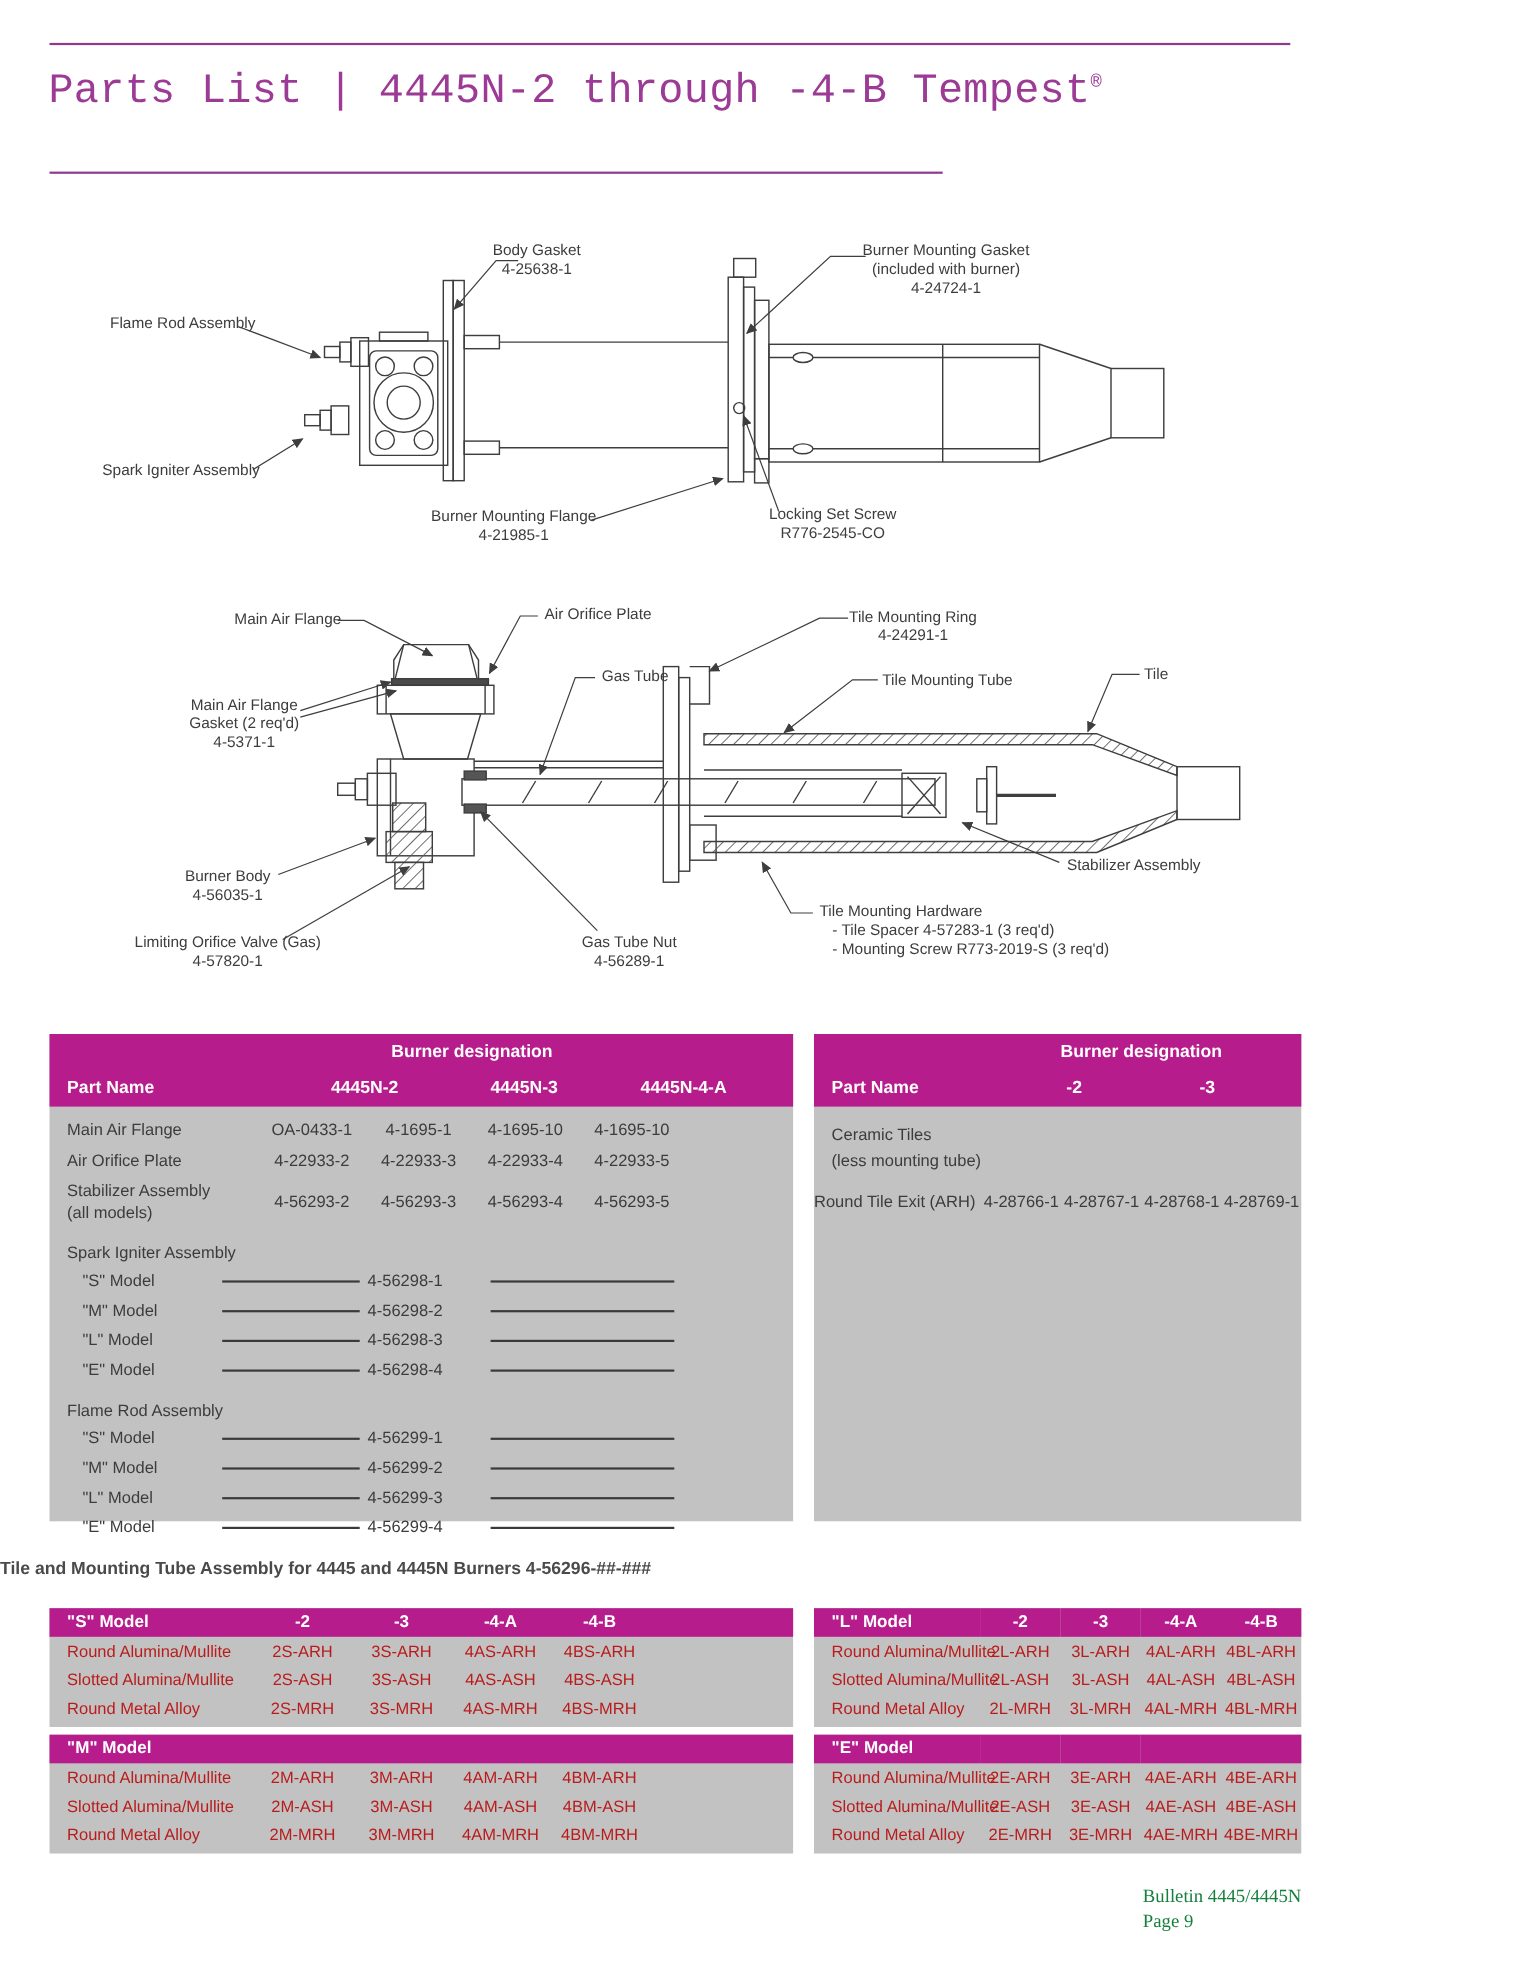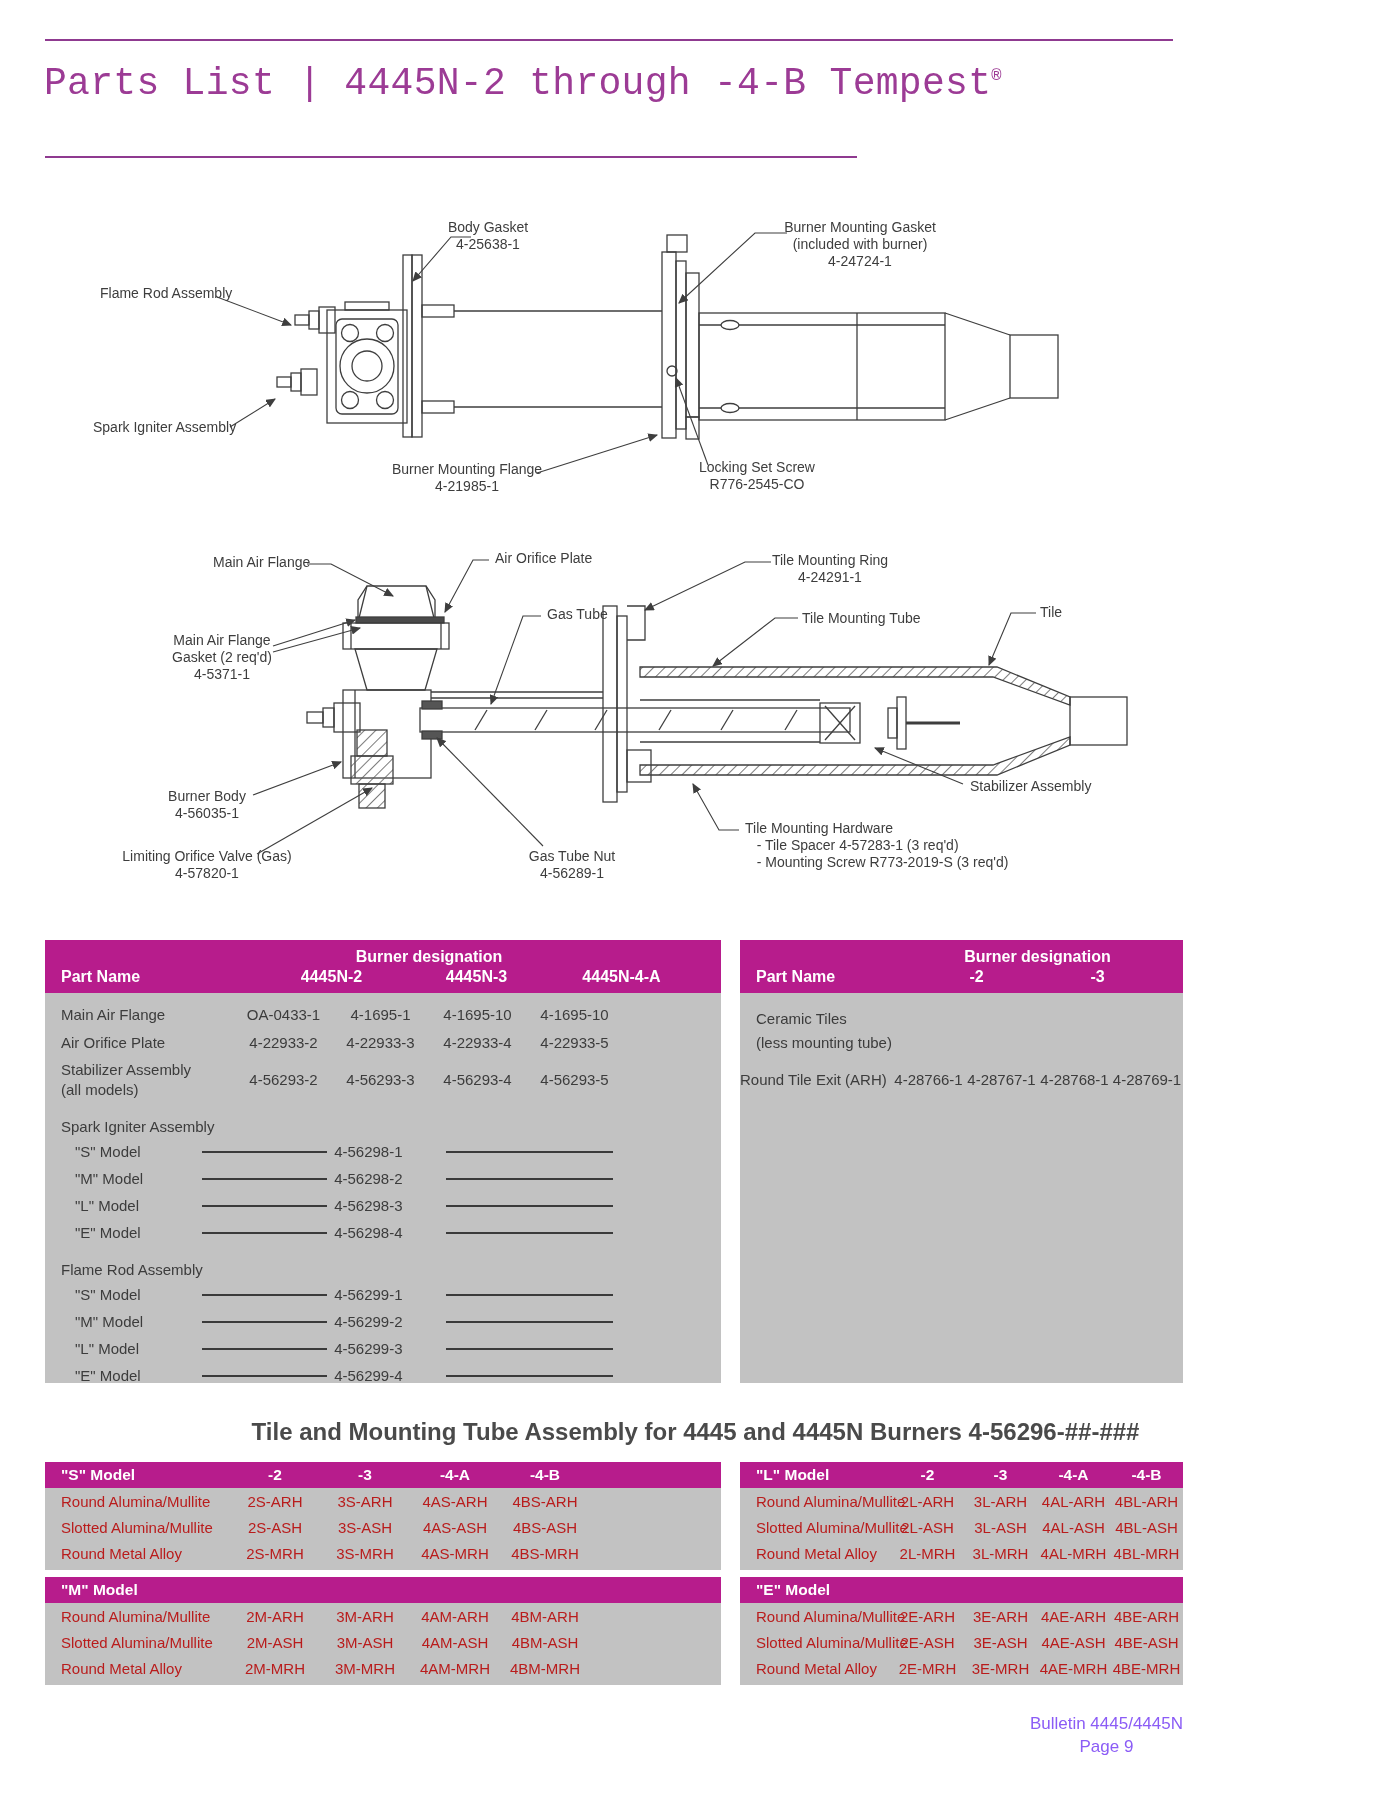--- a/index.html
+++ b/index.html
@@ -17,21 +17,21 @@
   #diag1{top:185px;width:1137px;height:330px;}
   #diag2{top:540px;width:1137px;height:370px;}
   .diag svg{position:absolute;left:0;top:0;}
   .dlabel{position:absolute;font-size:14px;line-height:17px;color:#3d3d3d;white-space:pre;}
   .dlabel.ctr{text-align:center;transform:translateX(-50%);}
 
   
   .ptable{position:absolute;top:940px;height:443px;background:#c2c2c2;}
   .ptable.left{left:45px;width:676px;}
   .ptable.right{left:740px;width:443px;}
-  .phead{position:relative;background:#b71c8c;height:53px;color:#fff;font-weight:bold;}
+  .phead{position:relative;background:#b71c8c;height:66px;color:#fff;font-weight:bold;}
   .phead-group{position:absolute;top:8px;font-size:16px;text-align:center;}
   .ptable.left .phead-group{left:190px;width:388px;}
   .ptable.right .phead-group{left:152px;width:291px;}
   .phead-cols{position:absolute;bottom:7px;left:0;right:0;display:grid;font-size:16px;gap:48px;}
   .ptable.left .phead-cols{grid-template-columns:190px 97px 97px 97px 97px;}
   .ptable.right .phead-cols{grid-template-columns:152px 73px 73px 73px 73px;}
   .phead-cols span{text-align:center;}
   .phead-cols .c0{text-align:left;padding-left:16px;}
   table.pt{border-collapse:collapse;table-layout:fixed;margin-top:8px;}
   .ptable.left table.pt{width:578px;}
@@ -40,25 +40,25 @@
   table.pt td:first-child{text-align:left;padding-left:16px;white-space:pre-line;}
   .note{margin:14px 0 6px 16px;font-size:15px;line-height:1.6;white-space:pre-line;}
   .ptable.right table.pt td{padding:7px 0;}
   .grp-title{margin:15px 0 3px 16px;font-size:15px;}
   .grp-row{display:grid;grid-template-columns:120px 1fr 105px 1.3fr;align-items:center;
            height:27px;margin:0 101px 0 30px;font-size:15px;}
   .grp-line{height:0;border-top:2px solid #3a3a3a;margin:0 7px;}
   .grp-val{}
 
   
-  .section-heading{position:absolute;left:0;right:0;top:1418px;text-align:center;
-                   font-size:24px;font-weight:bold;color:#4a4a4a;}
+  .section-heading{position:absolute;left:0;right:0;top:1418px;
+                   font-size:16px;font-weight:bold;color:#4a4a4a;}
   .example{position:absolute;left:45px;top:1690px;font-size:19.5px;color:#4f4f4f;}
-  .footer{position:absolute;right:208px;top:1712px;text-align:center;font-size:17px;
-          color:#8b5cf6;line-height:23px;}
+  .footer{position:absolute;right:208px;top:1712px;text-align:left;font-size:17px;
+          color:#15803d;line-height:23px;font-family:Liberation Serif, serif;}
 
   
   .mtable{position:absolute;background:#c2c2c2;padding-bottom:4px;}
   #mtable-s{left:45px;top:1462px;width:676px;}
   #mtable-l{left:740px;top:1462px;width:443px;}
   #mtable-m{left:45px;top:1577px;width:676px;}
   #mtable-e{left:740px;top:1577px;width:443px;}
   table.mt{width:100%;border-collapse:collapse;table-layout:fixed;}
   table.mt thead tr{background:#b71c8c;height:26px;}
   table.mt th{color:#fff;font-size:15.5px;font-weight:bold;text-align:center;padding:0;}

